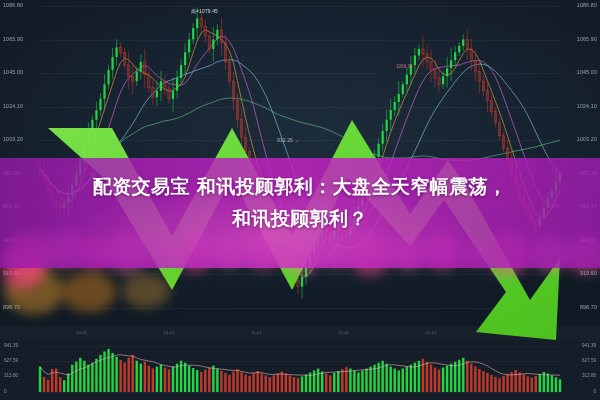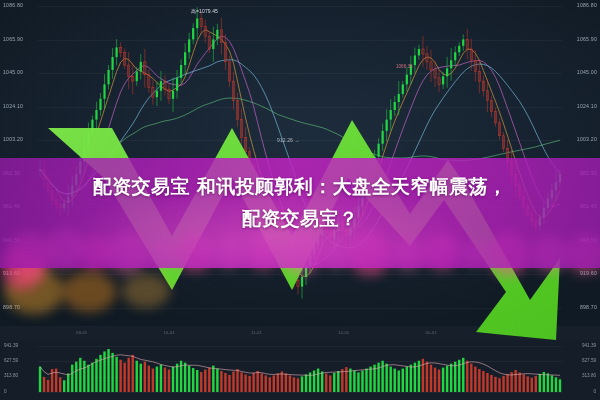--- a/index.html
+++ b/index.html
@@ -610,17 +610,17 @@
       <div class="bokeh" style="left: 62px; top: 272px; width: 54px; height: 40px; background: rgba(255, 150, 30, 0.38);"></div>
       <div class="bokeh" style="left: 122px; top: 274px; width: 48px; height: 34px; background: rgba(255, 180, 60, 0.3);"></div>
       <div class="bokeh" style="left: 1px; top: 248px; width: 42px; height: 42px; background: rgba(255, 60, 130, 0.55);"></div>
     </div>
 
   <div class="band"></div>
   <div class="band-glow"></div>
 
   <div class="title">
     <span class="t-line">配资交易宝 和讯投顾郭利：大盘全天窄幅震荡，</span>
-    <span class="t-line">配资交易宝？</span>
+    <span class="t-line">和讯投顾郭利？</span>
   </div>
 
   <div class="lo-annot">912.26 →</div>
 </div>
 
 </body></html>

